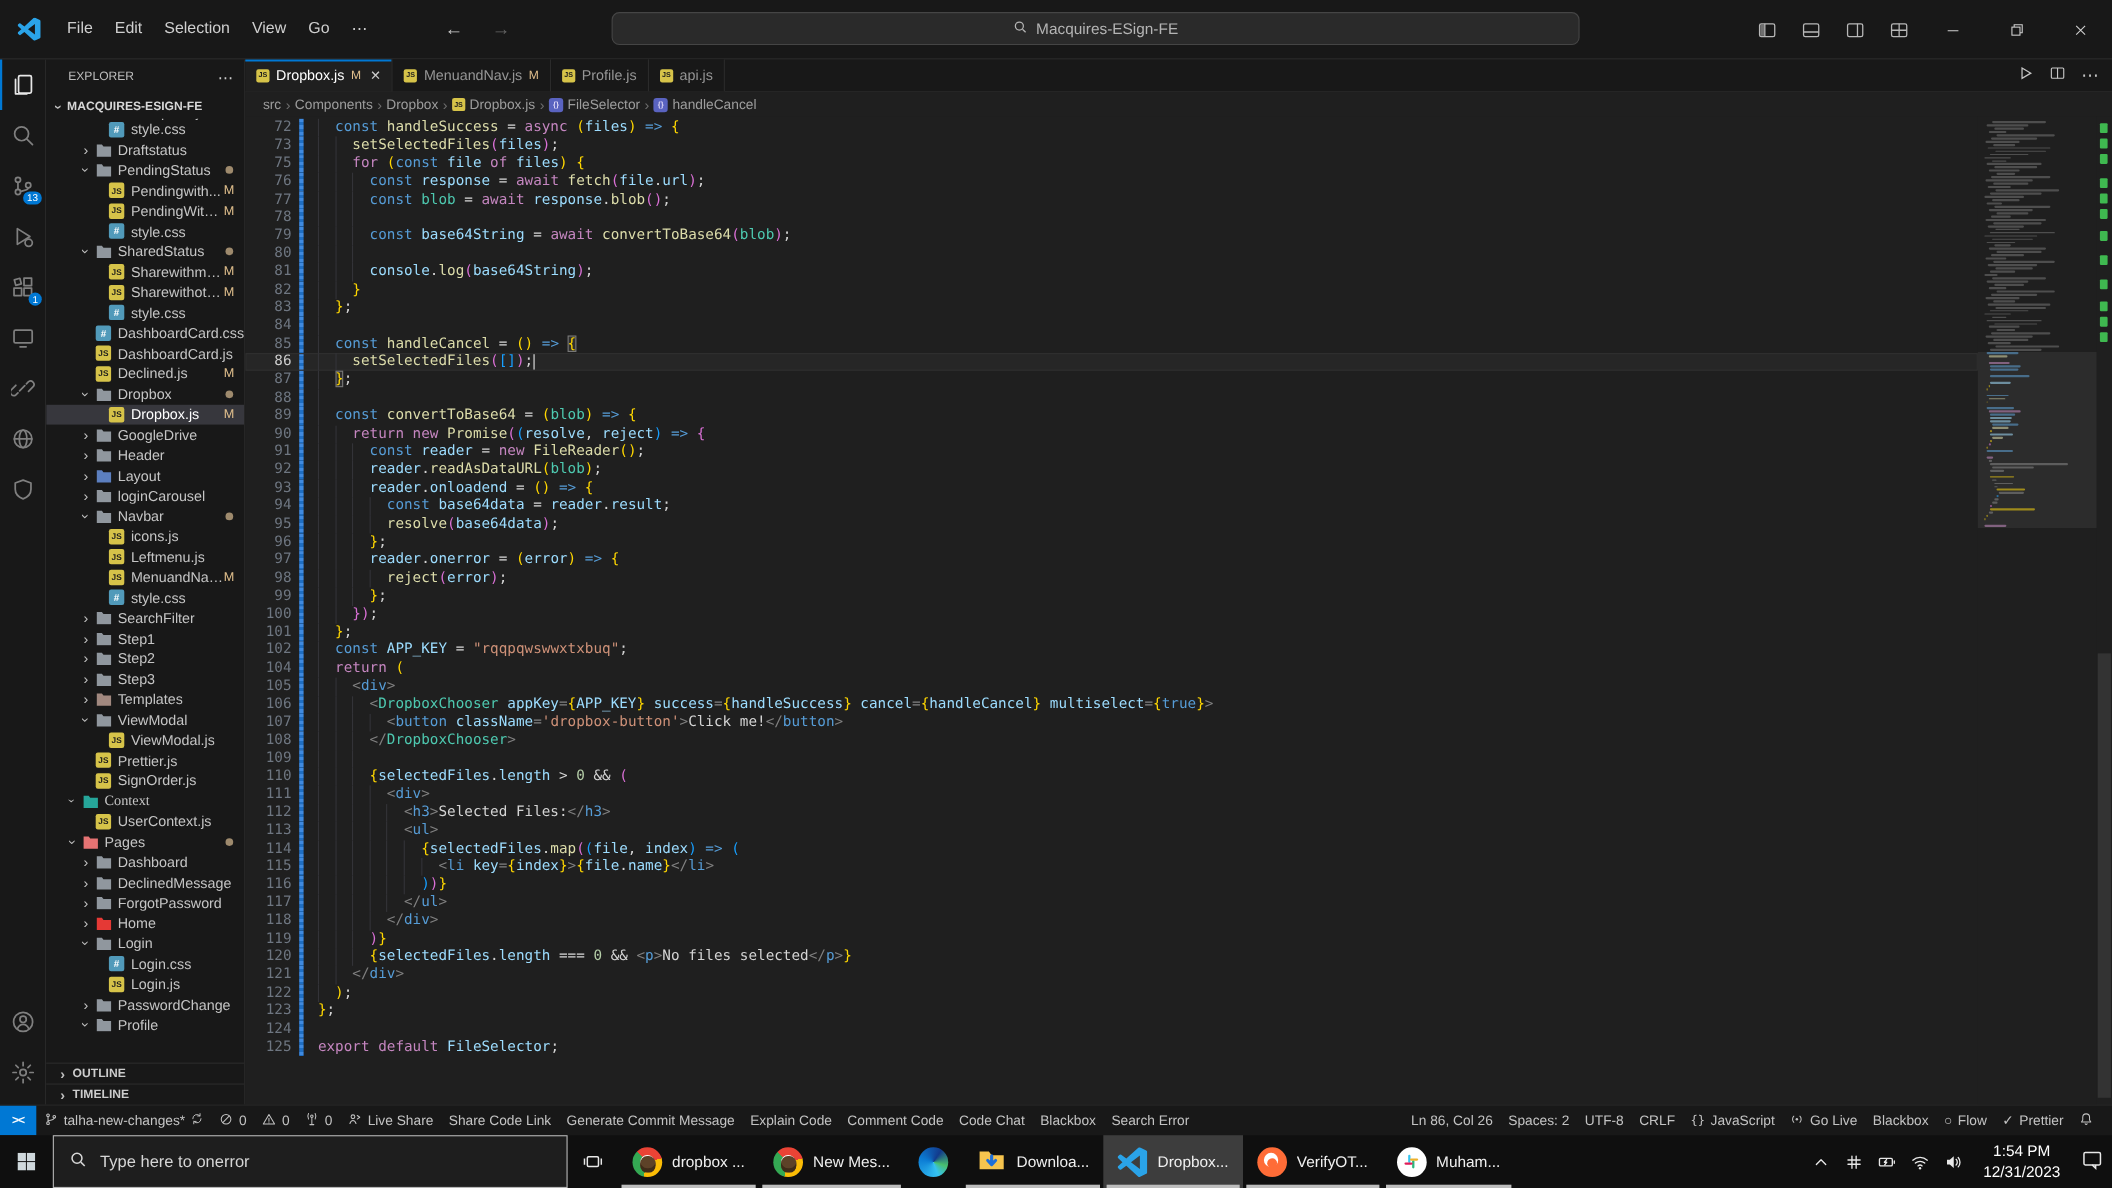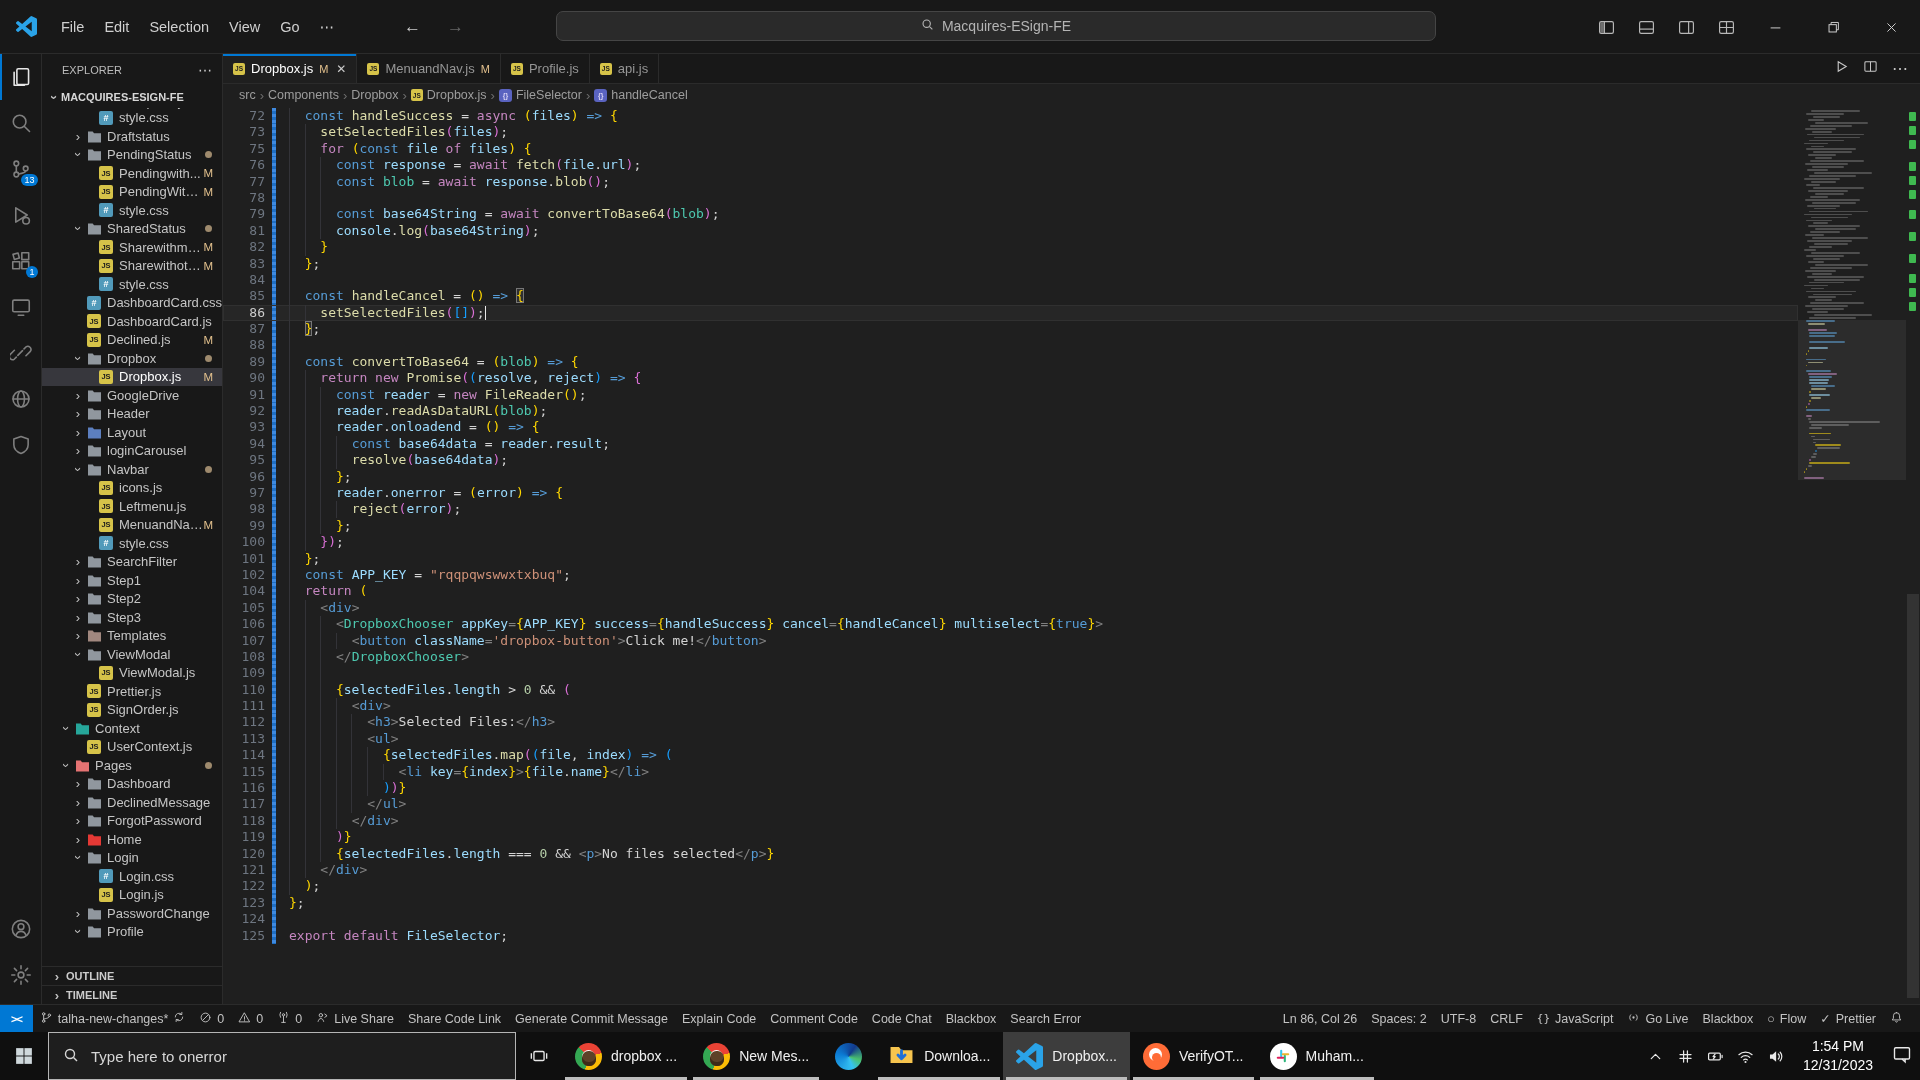--- a/index.html
+++ b/index.html
@@ -541,21 +541,21 @@
             </span>
             <span class="tlabel" data-interactable="false">Prettier.js</span>
           </div>
           <div class="trow" data-interactable="true" style="padding-left: 29px;">
             <span class="chev"></span>
             <span class="fico" data-interactable="false">
               <span class="js-ico">JS</span>
             </span>
             <span class="tlabel" data-interactable="false">SignOrder.js</span>
           </div>
-          <div class="trow" data-interactable="true" style="padding-left: 17px;">
+          <div class="trow" data-interactable="true" style="padding-left: 17px; font-family: Liberation Serif, serif;">
             <span class="chev exp" data-interactable="false">›</span>
             <span class="fico" data-interactable="false">
               <svg width="15" height="13" viewBox="0 0 16 14">
                 <path d="M1 1.5h5l1.5 2H15v10H1z" fill="#26a69a"></path>
               </svg>
             </span>
             <span class="tlabel" data-interactable="false">Context</span>
           </div>
           <div class="trow" data-interactable="true" style="padding-left: 29px;">
             <span class="chev"></span>
@@ -729,20 +729,21 @@
       </div>
     <div class="code-wrap" data-interactable="true">
       <div class="code-lines" id="code">
           <div class="code-row" data-interactable="true"><span class="ln" data-interactable="false">72</span><span class="gitbar" data-interactable="false"></span><span class="lc"><span class="ig" style="left: 13px;"></span><span data-interactable="false" style="color: rgb(212, 212, 212);">  </span><span data-interactable="false" style="color: rgb(86, 156, 214);">const </span><span data-interactable="false" style="color: rgb(220, 220, 170);">handleSuccess</span><span data-interactable="false" style="color: rgb(212, 212, 212);"> = </span><span data-interactable="false" style="color: rgb(197, 134, 192);">async </span><span data-interactable="false" style="color: rgb(255, 215, 0);">(</span><span data-interactable="false" style="color: rgb(156, 220, 254);">files</span><span data-interactable="false" style="color: rgb(255, 215, 0);">)</span><span data-interactable="false" style="color: rgb(212, 212, 212);"> </span><span data-interactable="false" style="color: rgb(86, 156, 214);">=&gt;</span><span data-interactable="false" style="color: rgb(212, 212, 212);"> </span><span data-interactable="false" style="color: rgb(255, 215, 0);">{</span></span></div>
           <div class="code-row" data-interactable="true"><span class="ln" data-interactable="false">73</span><span class="gitbar" data-interactable="false"></span><span class="lc"><span class="ig" style="left: 13px;"></span><span class="ig" style="left: 28.6px;"></span><span data-interactable="false" style="color: rgb(212, 212, 212);">    </span><span data-interactable="false" style="color: rgb(220, 220, 170);">setSelectedFiles</span><span data-interactable="false" style="color: rgb(218, 112, 214);">(</span><span data-interactable="false" style="color: rgb(156, 220, 254);">files</span><span data-interactable="false" style="color: rgb(218, 112, 214);">)</span><span data-interactable="false" style="color: rgb(212, 212, 212);">;</span></span></div>
           <div class="code-row" data-interactable="true"><span class="ln" data-interactable="false">75</span><span class="gitbar" data-interactable="false"></span><span class="lc"><span class="ig" style="left: 13px;"></span><span class="ig" style="left: 28.6px;"></span><span data-interactable="false" style="color: rgb(212, 212, 212);">    </span><span data-interactable="false" style="color: rgb(197, 134, 192);">for</span><span data-interactable="false" style="color: rgb(212, 212, 212);"> </span><span data-interactable="false" style="color: rgb(255, 215, 0);">(</span><span data-interactable="false" style="color: rgb(86, 156, 214);">const </span><span data-interactable="false" style="color: rgb(156, 220, 254);">file</span><span data-interactable="false" style="color: rgb(197, 134, 192);"> of </span><span data-interactable="false" style="color: rgb(156, 220, 254);">files</span><span data-interactable="false" style="color: rgb(255, 215, 0);">)</span><span data-interactable="false" style="color: rgb(212, 212, 212);"> </span><span data-interactable="false" style="color: rgb(255, 215, 0);">{</span></span></div>
           <div class="code-row" data-interactable="true"><span class="ln" data-interactable="false">76</span><span class="gitbar" data-interactable="false"></span><span class="lc"><span class="ig" style="left: 13px;"></span><span class="ig" style="left: 28.6px;"></span><span class="ig" style="left: 44.2px;"></span><span data-interactable="false" style="color: rgb(212, 212, 212);">      </span><span data-interactable="false" style="color: rgb(86, 156, 214);">const </span><span data-interactable="false" style="color: rgb(156, 220, 254);">response</span><span data-interactable="false" style="color: rgb(212, 212, 212);"> = </span><span data-interactable="false" style="color: rgb(197, 134, 192);">await </span><span data-interactable="false" style="color: rgb(220, 220, 170);">fetch</span><span data-interactable="false" style="color: rgb(218, 112, 214);">(</span><span data-interactable="false" style="color: rgb(156, 220, 254);">file</span><span data-interactable="false" style="color: rgb(212, 212, 212);">.</span><span data-interactable="false" style="color: rgb(156, 220, 254);">url</span><span data-interactable="false" style="color: rgb(218, 112, 214);">)</span><span data-interactable="false" style="color: rgb(212, 212, 212);">;</span></span></div>
           <div class="code-row" data-interactable="true"><span class="ln" data-interactable="false">77</span><span class="gitbar" data-interactable="false"></span><span class="lc"><span class="ig" style="left: 13px;"></span><span class="ig" style="left: 28.6px;"></span><span class="ig" style="left: 44.2px;"></span><span data-interactable="false" style="color: rgb(212, 212, 212);">      </span><span data-interactable="false" style="color: rgb(86, 156, 214);">const </span><span data-interactable="false" style="color: rgb(78, 201, 176);">blob</span><span data-interactable="false" style="color: rgb(212, 212, 212);"> = </span><span data-interactable="false" style="color: rgb(197, 134, 192);">await </span><span data-interactable="false" style="color: rgb(156, 220, 254);">response</span><span data-interactable="false" style="color: rgb(212, 212, 212);">.</span><span data-interactable="false" style="color: rgb(220, 220, 170);">blob</span><span data-interactable="false" style="color: rgb(218, 112, 214);">()</span><span data-interactable="false" style="color: rgb(212, 212, 212);">;</span></span></div>
           <div class="code-row" data-interactable="true"><span class="ln" data-interactable="false">78</span><span class="gitbar" data-interactable="false"></span><span class="lc"><span class="ig" style="left: 13px;"></span><span class="ig" style="left: 28.6px;"></span><span class="ig" style="left: 44.2px;"></span></span></div>
           <div class="code-row" data-interactable="true"><span class="ln" data-interactable="false">79</span><span class="gitbar" data-interactable="false"></span><span class="lc"><span class="ig" style="left: 13px;"></span><span class="ig" style="left: 28.6px;"></span><span class="ig" style="left: 44.2px;"></span><span data-interactable="false" style="color: rgb(212, 212, 212);">      </span><span data-interactable="false" style="color: rgb(86, 156, 214);">const </span><span data-interactable="false" style="color: rgb(156, 220, 254);">base64String</span><span data-interactable="false" style="color: rgb(212, 212, 212);"> = </span><span data-interactable="false" style="color: rgb(197, 134, 192);">await </span><span data-interactable="false" style="color: rgb(220, 220, 170);">convertToBase64</span><span data-interactable="false" style="color: rgb(218, 112, 214);">(</span><span data-interactable="false" style="color: rgb(78, 201, 176);">blob</span><span data-interactable="false" style="color: rgb(218, 112, 214);">)</span><span data-interactable="false" style="color: rgb(212, 212, 212);">;</span></span></div>
+          <div class="code-row" data-interactable="true"><span class="ln" data-interactable="false">80</span><span class="gitbar" data-interactable="false"></span><span class="lc"><span class="ig" style="left: 13px;"></span><span class="ig" style="left: 28.6px;"></span><span class="ig" style="left: 44.2px;"></span></span></div>
           <div class="code-row" data-interactable="true"><span class="ln" data-interactable="false">81</span><span class="gitbar" data-interactable="false"></span><span class="lc"><span class="ig" style="left: 13px;"></span><span class="ig" style="left: 28.6px;"></span><span class="ig" style="left: 44.2px;"></span><span data-interactable="false" style="color: rgb(212, 212, 212);">      </span><span data-interactable="false" style="color: rgb(156, 220, 254);">console</span><span data-interactable="false" style="color: rgb(212, 212, 212);">.</span><span data-interactable="false" style="color: rgb(220, 220, 170);">log</span><span data-interactable="false" style="color: rgb(218, 112, 214);">(</span><span data-interactable="false" style="color: rgb(156, 220, 254);">base64String</span><span data-interactable="false" style="color: rgb(218, 112, 214);">)</span><span data-interactable="false" style="color: rgb(212, 212, 212);">;</span></span></div>
           <div class="code-row" data-interactable="true"><span class="ln" data-interactable="false">82</span><span class="gitbar" data-interactable="false"></span><span class="lc"><span class="ig" style="left: 13px;"></span><span class="ig" style="left: 28.6px;"></span><span data-interactable="false" style="color: rgb(212, 212, 212);">    </span><span data-interactable="false" style="color: rgb(255, 215, 0);">}</span></span></div>
           <div class="code-row" data-interactable="true"><span class="ln" data-interactable="false">83</span><span class="gitbar" data-interactable="false"></span><span class="lc"><span class="ig" style="left: 13px;"></span><span data-interactable="false" style="color: rgb(212, 212, 212);">  </span><span data-interactable="false" style="color: rgb(255, 215, 0);">}</span><span data-interactable="false" style="color: rgb(212, 212, 212);">;</span></span></div>
           <div class="code-row" data-interactable="true"><span class="ln" data-interactable="false">84</span><span class="gitbar" data-interactable="false"></span><span class="lc"><span class="ig" style="left: 13px;"></span></span></div>
           <div class="code-row" data-interactable="true"><span class="ln" data-interactable="false">85</span><span class="gitbar" data-interactable="false"></span><span class="lc"><span class="ig" style="left: 13px;"></span><span data-interactable="false" style="color: rgb(212, 212, 212);">  </span><span data-interactable="false" style="color: rgb(86, 156, 214);">const </span><span data-interactable="false" style="color: rgb(220, 220, 170);">handleCancel</span><span data-interactable="false" style="color: rgb(212, 212, 212);"> = </span><span data-interactable="false" style="color: rgb(255, 215, 0);">()</span><span data-interactable="false" style="color: rgb(212, 212, 212);"> </span><span data-interactable="false" style="color: rgb(86, 156, 214);">=&gt;</span><span data-interactable="false" style="color: rgb(212, 212, 212);"> </span><span class="bm" data-interactable="false" style="color: rgb(255, 215, 0);">{</span></span></div>
           <div class="code-row current" data-interactable="true"><span class="ln" data-interactable="false">86</span><span class="gitbar" data-interactable="false"></span><span class="lc"><span class="ig" style="left: 13px;"></span><span class="ig" style="left: 28.6px;"></span><span data-interactable="false" style="color: rgb(212, 212, 212);">    </span><span data-interactable="false" style="color: rgb(220, 220, 170);">setSelectedFiles</span><span data-interactable="false" style="color: rgb(218, 112, 214);">(</span><span data-interactable="false" style="color: rgb(23, 159, 255);">[]</span><span data-interactable="false" style="color: rgb(218, 112, 214);">)</span><span data-interactable="false" style="color: rgb(212, 212, 212);">;</span><span class="cursor" data-interactable="false"></span></span></div>
           <div class="code-row" data-interactable="true"><span class="ln" data-interactable="false">87</span><span class="gitbar" data-interactable="false"></span><span class="lc"><span class="ig" style="left: 13px;"></span><span data-interactable="false" style="color: rgb(212, 212, 212);">  </span><span class="bm" data-interactable="false" style="color: rgb(255, 215, 0);">}</span><span data-interactable="false" style="color: rgb(212, 212, 212);">;</span></span></div>
           <div class="code-row" data-interactable="true"><span class="ln" data-interactable="false">88</span><span class="gitbar" data-interactable="false"></span><span class="lc"><span class="ig" style="left: 13px;"></span></span></div>
           <div class="code-row" data-interactable="true"><span class="ln" data-interactable="false">89</span><span class="gitbar" data-interactable="false"></span><span class="lc"><span class="ig" style="left: 13px;"></span><span data-interactable="false" style="color: rgb(212, 212, 212);">  </span><span data-interactable="false" style="color: rgb(86, 156, 214);">const </span><span data-interactable="false" style="color: rgb(220, 220, 170);">convertToBase64</span><span data-interactable="false" style="color: rgb(212, 212, 212);"> = </span><span data-interactable="false" style="color: rgb(255, 215, 0);">(</span><span data-interactable="false" style="color: rgb(78, 201, 176);">blob</span><span data-interactable="false" style="color: rgb(255, 215, 0);">)</span><span data-interactable="false" style="color: rgb(212, 212, 212);"> </span><span data-interactable="false" style="color: rgb(86, 156, 214);">=&gt;</span><span data-interactable="false" style="color: rgb(212, 212, 212);"> </span><span data-interactable="false" style="color: rgb(255, 215, 0);">{</span></span></div>
           <div class="code-row" data-interactable="true"><span class="ln" data-interactable="false">90</span><span class="gitbar" data-interactable="false"></span><span class="lc"><span class="ig" style="left: 13px;"></span><span class="ig" style="left: 28.6px;"></span><span data-interactable="false" style="color: rgb(212, 212, 212);">    </span><span data-interactable="false" style="color: rgb(197, 134, 192);">return </span><span data-interactable="false" style="color: rgb(197, 134, 192);">new </span><span data-interactable="false" style="color: rgb(220, 220, 170);">Promise</span><span data-interactable="false" style="color: rgb(218, 112, 214);">(</span><span data-interactable="false" style="color: rgb(23, 159, 255);">(</span><span data-interactable="false" style="color: rgb(156, 220, 254);">resolve</span><span data-interactable="false" style="color: rgb(212, 212, 212);">, </span><span data-interactable="false" style="color: rgb(156, 220, 254);">reject</span><span data-interactable="false" style="color: rgb(23, 159, 255);">)</span><span data-interactable="false" style="color: rgb(212, 212, 212);"> </span><span data-interactable="false" style="color: rgb(86, 156, 214);">=&gt;</span><span data-interactable="false" style="color: rgb(212, 212, 212);"> </span><span data-interactable="false" style="color: rgb(218, 112, 214);">{</span></span></div>

